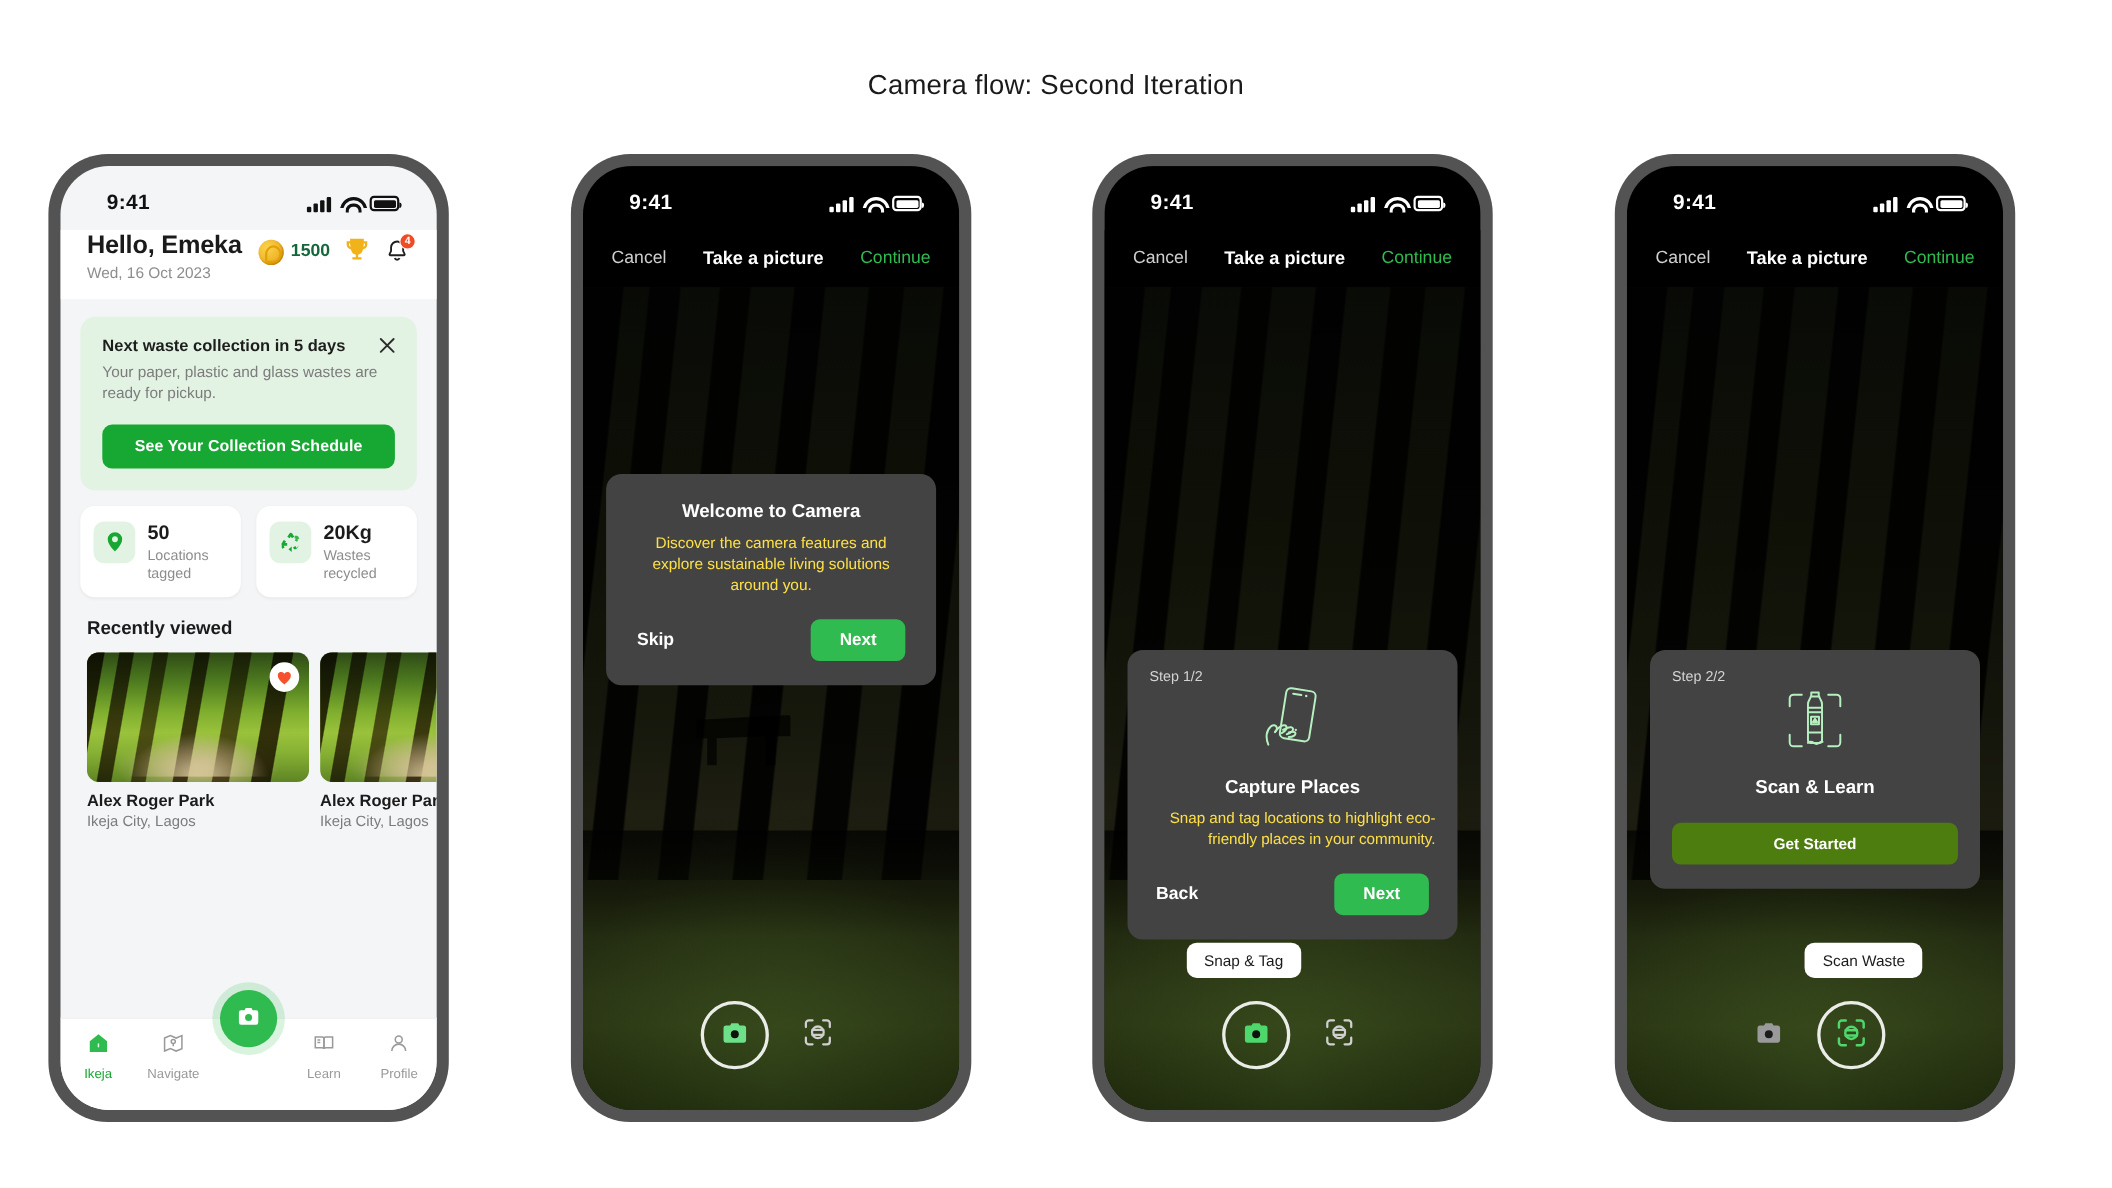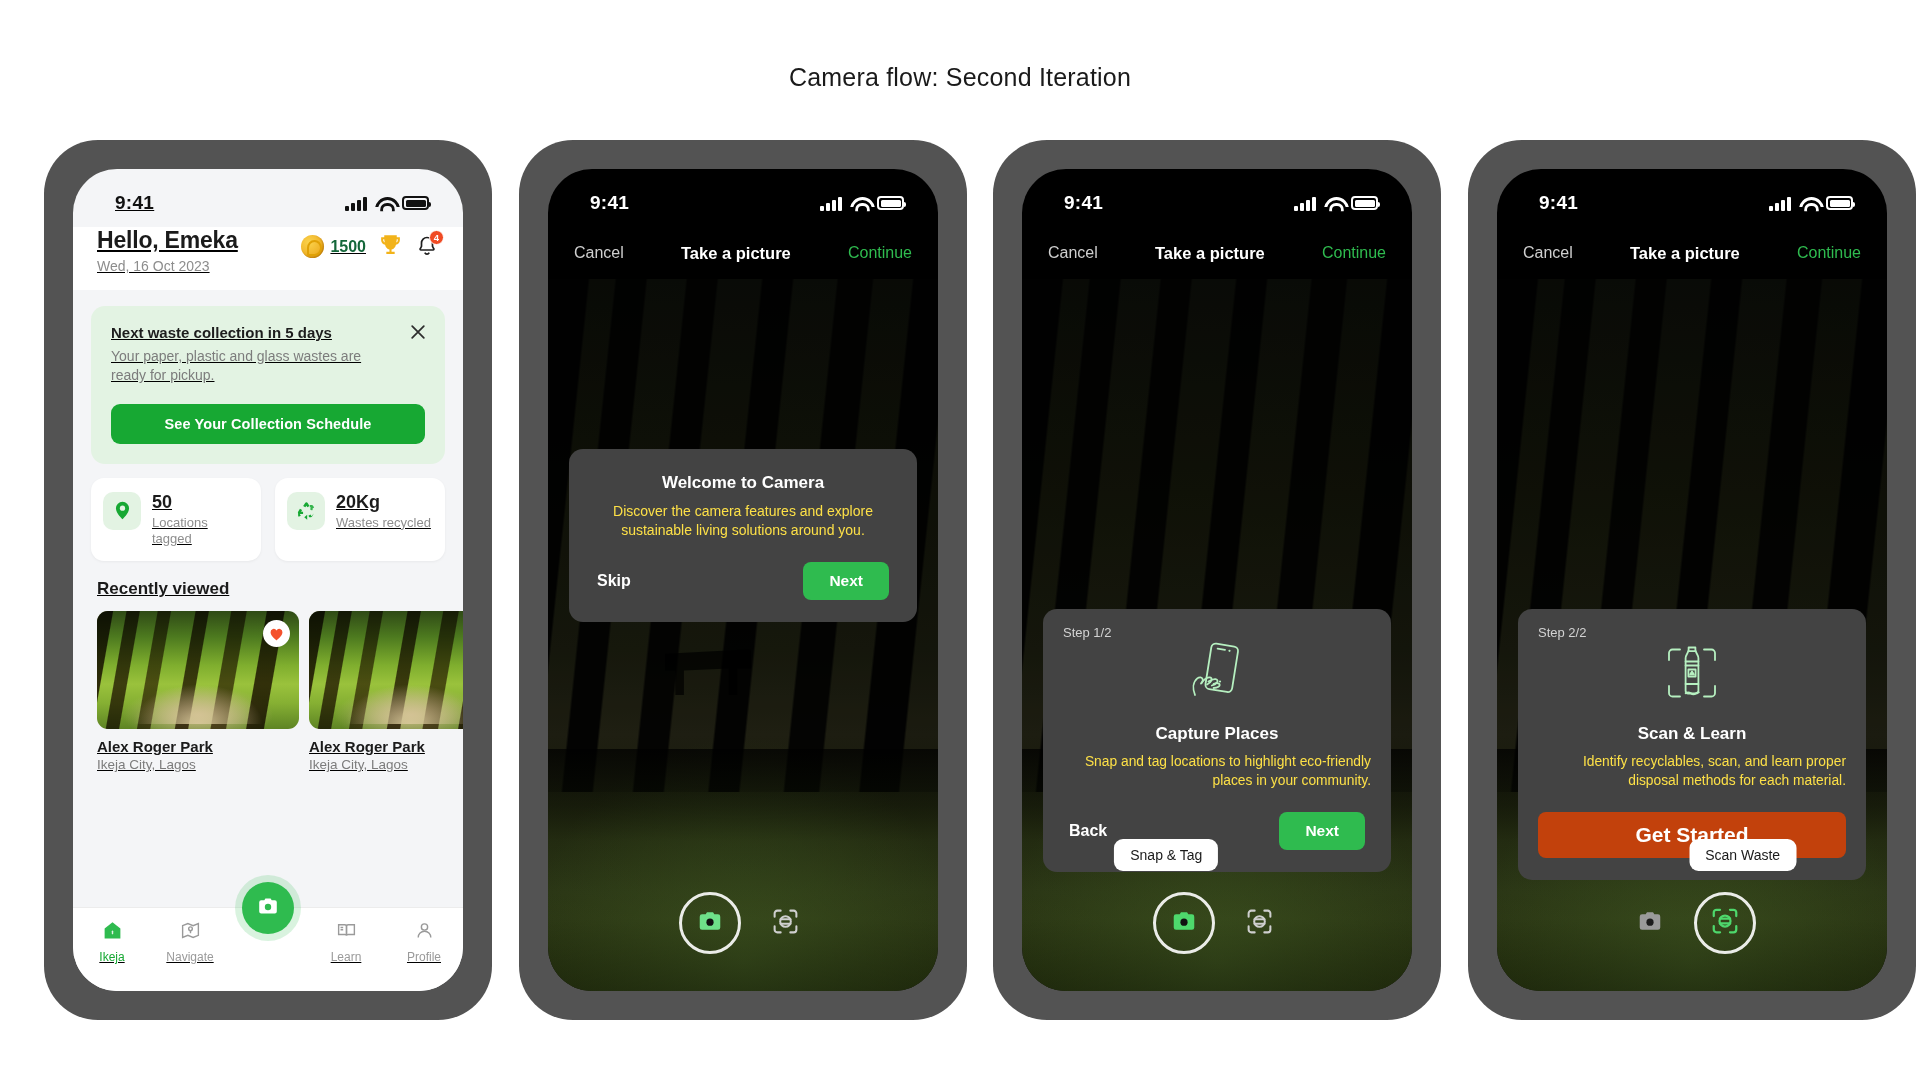--- a/index.html
+++ b/index.html
@@ -9,25 +9,24 @@
     font-family: "Liberation Sans", sans-serif;
     overflow: hidden;
   }
   .page-title {
     position: absolute; top: 63px; left: 0; width: 1920px;
     text-align: center; font-size: 25px; color: #1a1a1a;
     font-weight: 400; letter-spacing: 0.2px;
   }
   .phone {
     position: absolute; top: 140px;
-    width: 448px; height: 880px;
+    width: 364px; height: 880px;
     background: #535353;
     border-radius: 54px;
-    padding: 29px;
-    text-decoration: underline;
+    padding: 11px;
   }
   .screen {
     width: 100%; height: 100%;
     border-radius: 44px;
     overflow: hidden; position: relative;
   }
   #phone1 { left: 44px; }
   #phone2 { left: 519px; }
   #phone3 { left: 993px; }
   #phone4 { left: 1468px; }
@@ -214,22 +213,22 @@
   }
   .modal-step { top: 440px; padding: 16px 20px 22px 20px; }
   .step-tag { font-size: 13px; color:#d3d3d3; }
   .step-ico { height: 74px; display:flex; align-items:center; justify-content:center;
               margin-top: -4px; }
   .step-title { font-size:17px; font-weight:bold; text-align:center; color:#fff; margin-top:14px; }
   .step-sub { font-size:13.8px; color:#fde047; text-align:right; margin-top:8px; line-height:1.38; }
   .step-actions { display:flex; align-items:center; justify-content:space-between;
                   margin-top: 22px; padding: 0 6px; }
   .btn-green-wide {
-    width:100%; background:#c2410c; border:none; border-radius:8px; color:#fff;
-    font-size:21px; font-weight:bold; padding: 11px 0; margin-top: 22px; cursor:pointer;
+    width:100%; background:#4d7c0f; border:none; border-radius:8px; color:#fff;
+    font-size:14px; font-weight:bold; padding: 11px 0; margin-top: 22px; cursor:pointer;
     font-family:"Liberation Sans", sans-serif;
   }
   .tooltip {
     position:absolute; left:50%; transform:translateX(-50%); bottom: 120px;
     background:#fff; color:#1b1b1b; font-size:14px; font-weight:500;
     padding: 8px 16px; border-radius: 9px; white-space:nowrap; z-index: 6;
   }
   .tooltip.left { left: 37%; }
   .tooltip.right { left: 63%; }
   .cam-controls {
@@ -577,21 +576,20 @@
             <path d="M10 19V12a3.5 3.5 0 0 1 3.5-3.5H21M45 8.5h7.5A3.5 3.5 0 0 1 56 12v7M56 45v7a3.5 3.5 0 0 1-3.5 3.5H45M21 55.5h-7.5A3.5 3.5 0 0 1 10 52v-7"></path>
             <path d="M29.6 6.5h6.8v3.6h-6.8z"></path>
             <path d="M29.2 10.1c-.4 2.6-2.6 3.8-2.6 7.1v32.6c0 1.6 1.1 2.7 2.6 2.7h7.6c1.5 0 2.6-1.1 2.6-2.7V17.2c0-3.3-2.2-4.5-2.6-7.1"></path>
             <path d="M26.6 20.5h12.8M26.6 24.5h12.8M26.6 43h12.8"></path>
             <path d="M29.4 35.5h7.2v-7h-7.2z"></path>
             <path d="M31.1 33.4l1.9-3 1.9 3h-3.8z"></path>
             <path d="M26.6 52.3c1.7-1.3 3.5-1.3 5.2 0 1.7 1.3 3.5 1.3 5.2 0 .9-.7 1.8-1 2.8-.9"></path>
           </svg>
         </div>
         <div class="step-title">Scan &amp; Learn</div>
-        <div class="step-sub">Identify recyclables, scan, and learn proper disposal methods for each material.</div>
         <button class="btn-green-wide">Get Started</button>
       </div>
 
       <div class="tooltip right">Scan Waste</div>
 
       <div class="cam-controls">
         <div class="plain-btn">
           <span>
             <svg width="28" height="28" viewBox="0 0 24 24" fill="#9a9a9a">
               <path d="M9.4 4.4h5.2l1.1 1.9h3.1a2 2 0 0 1 2 2v9.3a2 2 0 0 1-2 2H5.2a2 2 0 0 1-2-2V8.3a2 2 0 0 1 2-2h3.1l1.1-1.9z"></path>

